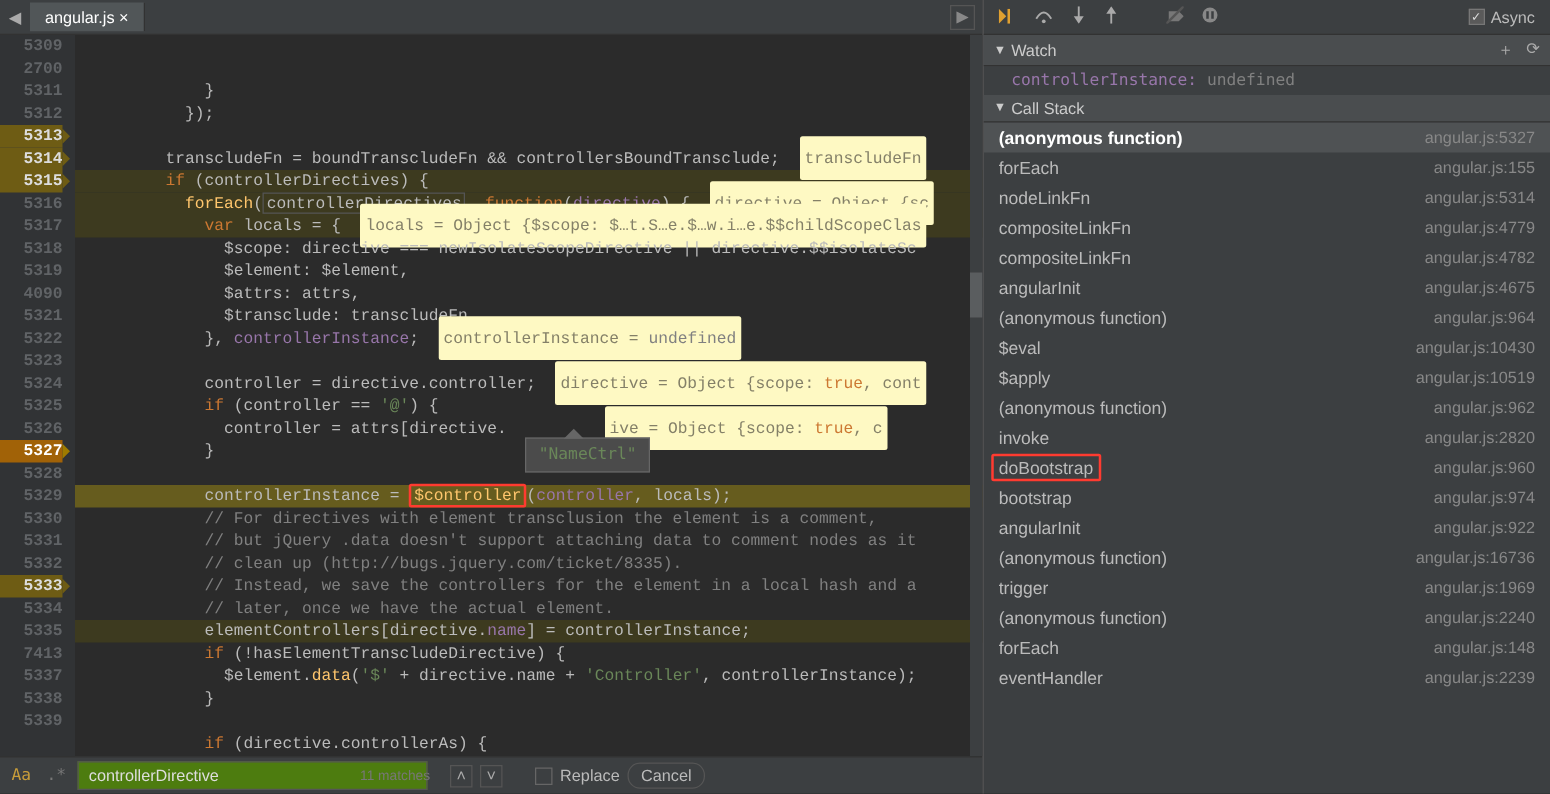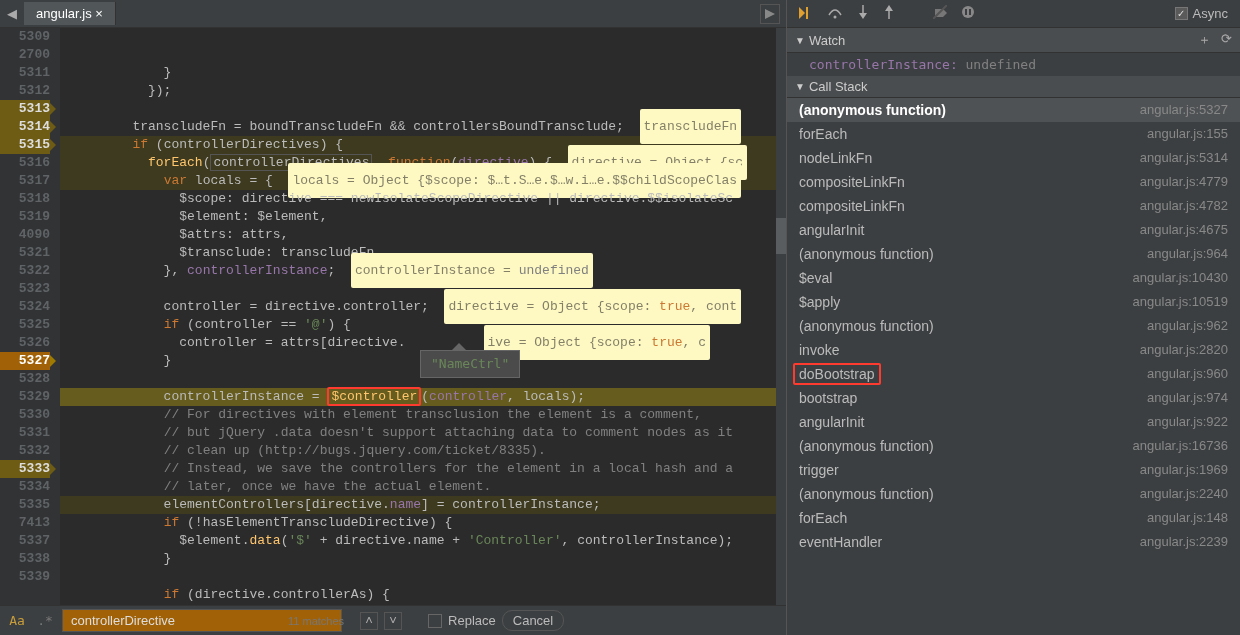--- a/index.html
+++ b/index.html
@@ -55,21 +55,21 @@
 .tooltip::before {
   content: ""; position: absolute; top: -8px; left: 30px;
   border-left: 8px solid transparent; border-right: 8px solid transparent;
   border-bottom: 8px solid #666;
 }
 
 
 .findbar { height: 30px; background: #3c3f41; border-top: 1px solid #323232; display: flex; align-items: center; padding: 0 6px; gap: 6px; }
 .findbar .tog { color: #777; width: 22px; text-align: center; cursor: pointer; font-family: Consolas, monospace; }
 .findbar .tog.active { color: #c89d3a; }
-.findbar input { background: #a16207; border: 1px solid #555; color: #ddd; padding: 3px 8px; width: 280px; font-size: 13px; }
+.findbar input { background: #4d7c0f; border: 1px solid #555; color: #ddd; padding: 3px 8px; width: 280px; font-size: 13px; }
 .findbar .matches { color: #777; font-size: 11px; margin-left: -60px; margin-right: 10px; }
 .nav-btn { width: 18px; height: 18px; border: 1px solid #555; color: #aaa; display: flex; align-items: center; justify-content: center; cursor: pointer; }
 .cb { width: 14px; height: 14px; border: 1px solid #666; display: inline-block; vertical-align: middle; }
 .cancel { border: 1px solid #555; padding: 2px 10px; border-radius: 10px; color: #bbb; cursor: pointer; }
 
 
 .dbg-toolbar { height: 28px; display: flex; align-items: center; gap: 14px; padding: 0 12px; border-bottom: 1px solid #323232; }
 .dbg-toolbar .dicon { color: #aaa; cursor: pointer; font-size: 14px; }
 .dbg-toolbar .dicon.resume { color: #e0a030; }
 .dbg-toolbar .dicon.pause { color: #888; }

